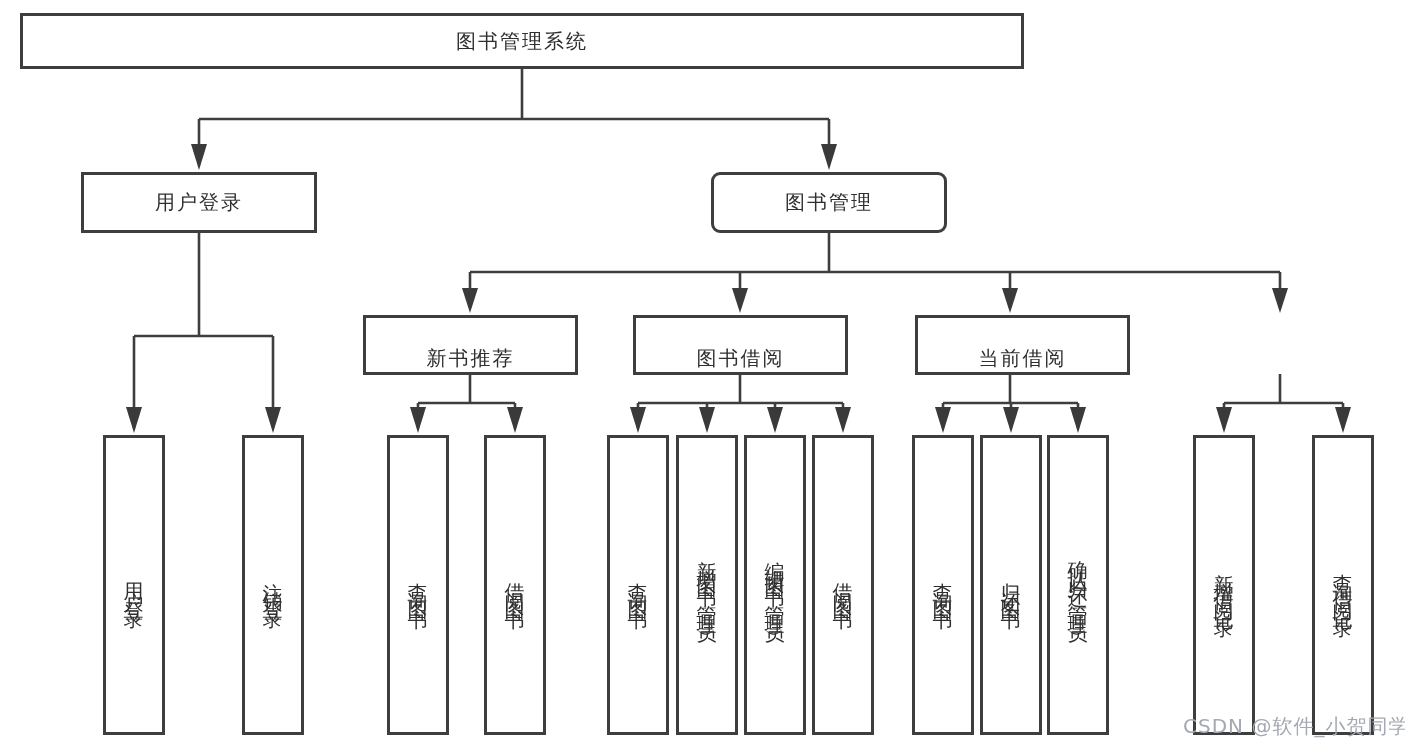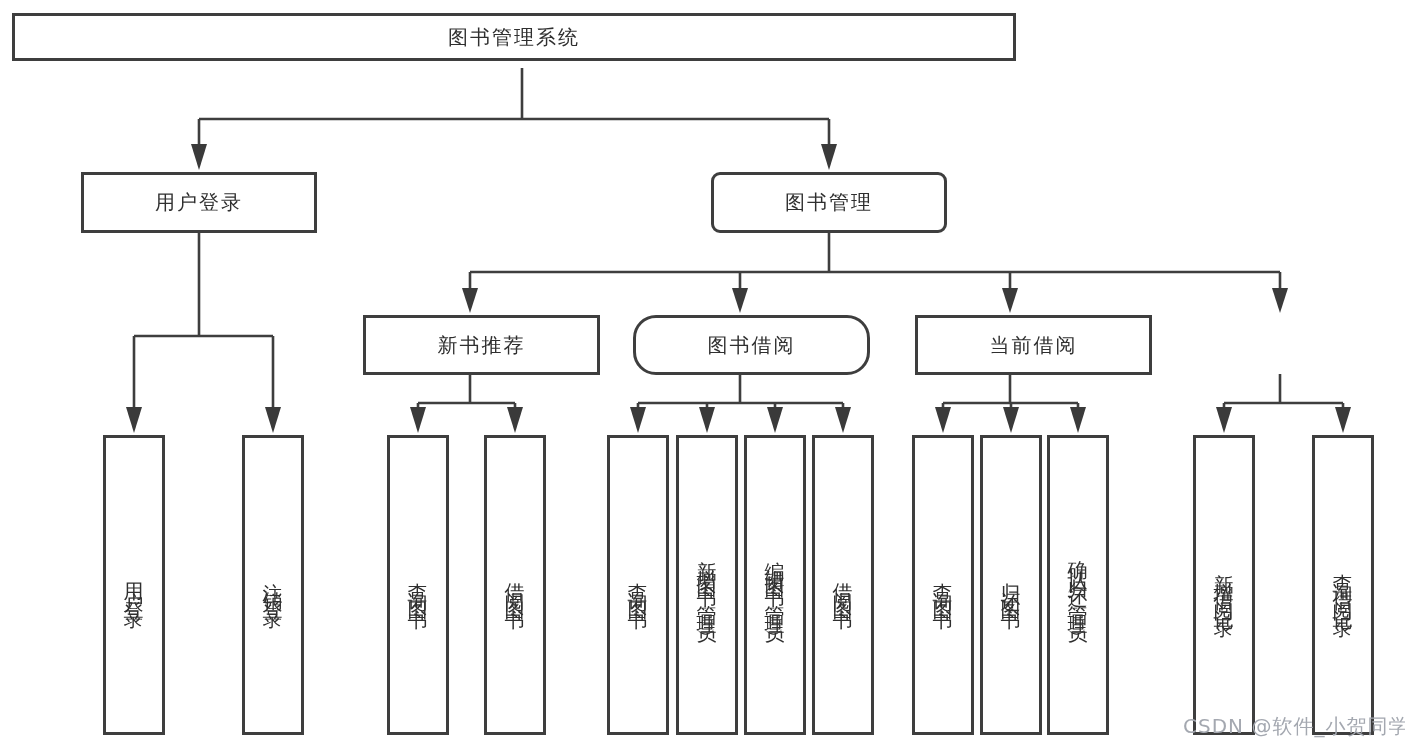--- a/index.html
+++ b/index.html
@@ -39,26 +39,26 @@
   }
   .vnode {
     writing-mode: vertical-rl;
     font-size: 20px;
     letter-spacing: 9px;
     line-height: 1;
   }
   .vnode span {
     display: inline-block;
   }
-  .node-root   { left: 12px;  top: 13px;  width: 1004px; height: 48px; }
+  .node-root   { left: 20px;  top: 13px;  width: 1004px; height: 56px; }
   .node-l2a    { left: 81px;  top: 172px; width: 236px;  height: 61px; }
   .node-l2b    { left: 711px; top: 172px; width: 236px;  height: 61px; border-radius: 9px; }
-  .node-l3     { top: 315px; width: 237px; height: 60px; }
+  .node-l3     { top: 315px; width: 215px; height: 60px; align-items: flex-end; }
   .node-l3-0   { left: 363px; }
-  .node-l3-1   { left: 633px; border-radius: 23px; }
+  .node-l3-1   { left: 633px; }
   .node-l3-2   { left: 903px; margin-left: 12px; }
   .node-l3-3   { left: 1173px; }
   .node-l4     { top: 435px; width: 62px; height: 300px; }
   .node-l4-0  { left: 103px; }
   .node-l4-1  { left: 242px; }
   .node-l4-2  { left: 387px; }
   .node-l4-3  { left: 484px; }
   .node-l4-4  { left: 607px; }
   .node-l4-5  { left: 676px; }
   .node-l4-6  { left: 744px; }

